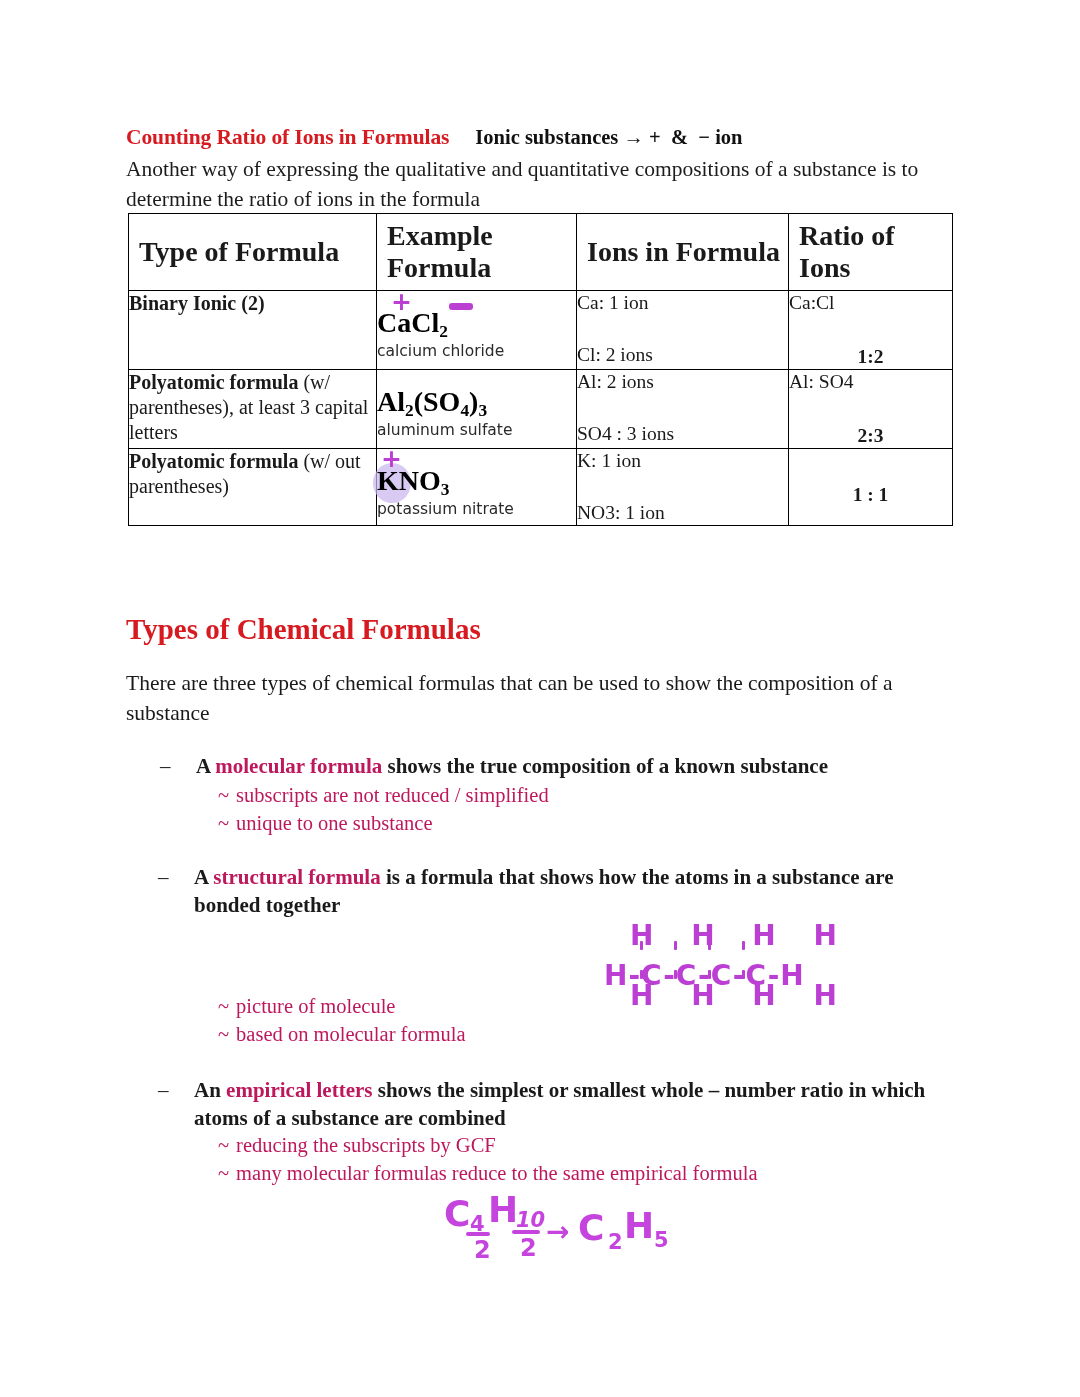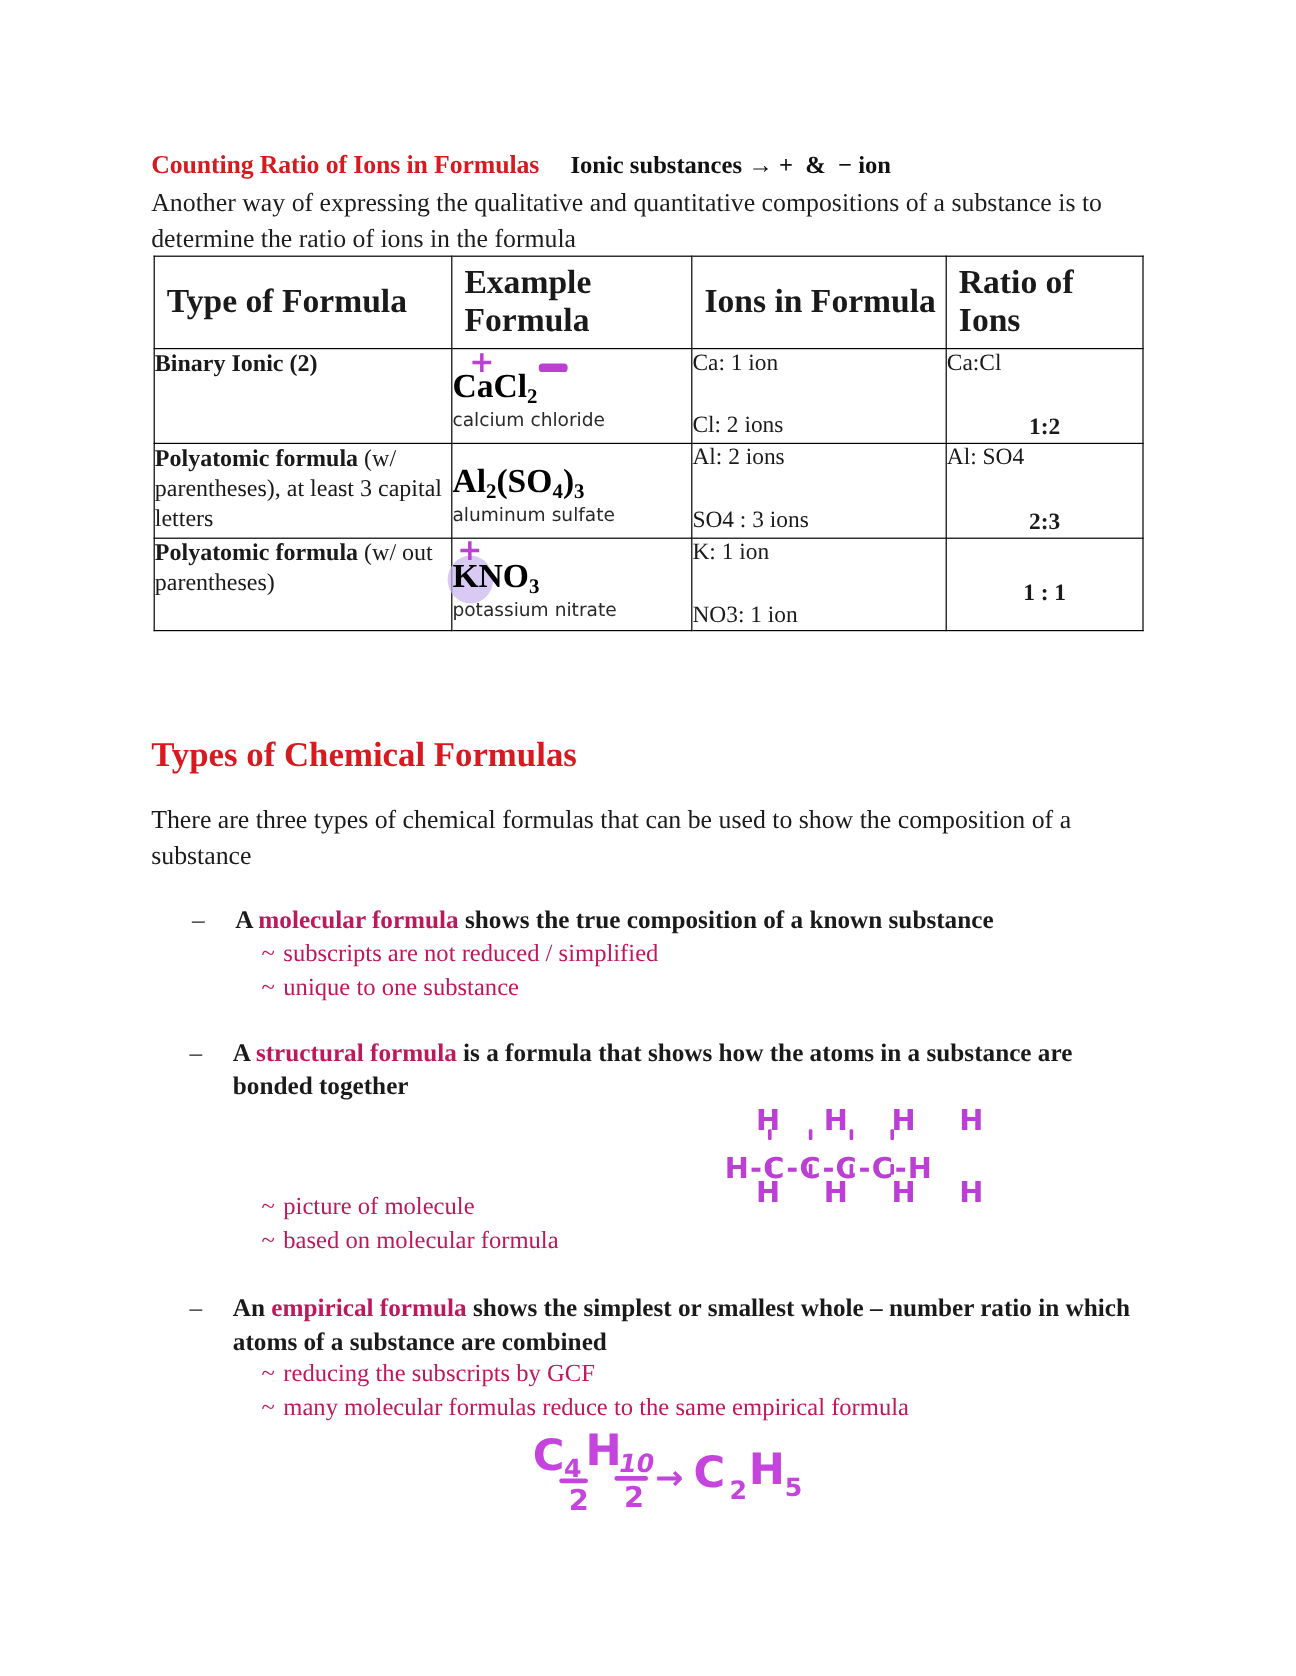--- a/index.html
+++ b/index.html
@@ -248,21 +248,21 @@
   
   .struct {
     position: absolute;
     left: 604px;
     top: 922px;
     width: 190px;
     height: 82px;
     font-family: "DejaVu Sans", sans-serif;
     color: #bb3fd3;
     font-weight: bold;
-    font-size: 24px;
+    font-size: 28px;
     line-height: 1;
   }
   .struct .row {
     position: absolute;
     white-space: nowrap;
     letter-spacing: 0px;
   }
   .struct .top   { left: 26px;  top: 0px;  letter-spacing: 14px; }
   .struct .mid   { left: 0px;   top: 40px; letter-spacing: 1px; }
   .struct .bot   { left: 26px;  top: 60px; letter-spacing: 14px; }
@@ -433,21 +433,21 @@
     <span class="vbar" style="left:138px; top:48px;"></span>
   </div>
 
   <div class="subs" id="s2">
     <div><span class="tilde">~</span><span>picture of molecule</span></div>
     <div><span class="tilde">~</span><span>based on molecular formula</span></div>
   </div>
 
   <div class="bullet" id="b3">
     <span class="dash">–</span>
-    <span class="btext"><span>An </span><em>empirical formula</em><span> shows the simplest or smallest whole – number ratio in which atoms of a substance are combined</span></span>
+    <span class="btext"><span>An </span><em>empirical letters</em><span> shows the simplest or smallest whole – number ratio in which atoms of a substance are combined</span></span>
   </div>
   <div class="subs" id="s3">
     <div><span class="tilde">~</span><span>reducing the subscripts by GCF</span></div>
     <div><span class="tilde">~</span><span>many molecular formulas reduce to the same empirical formula</span></div>
   </div>
 
   <div class="eq">
     <span class="big" style="left:0px; top:0px;">C</span>
     <span class="sm" style="left:26px; top:18px;">4</span>
     <span class="big" style="left:44px; top:-4px;">H</span>

